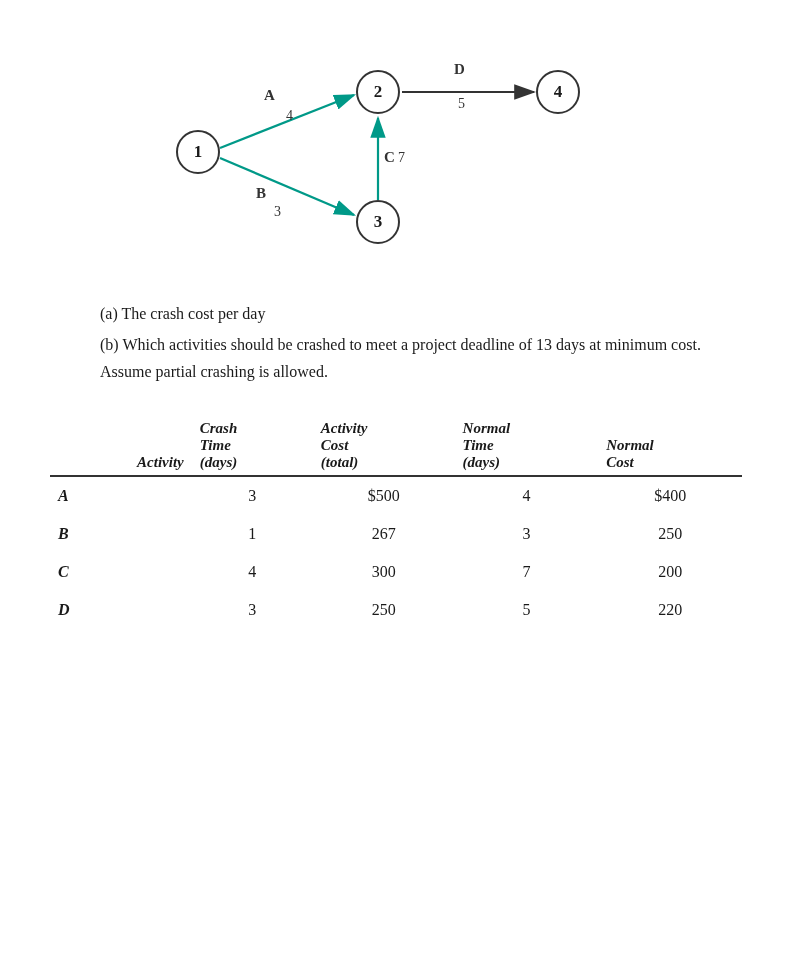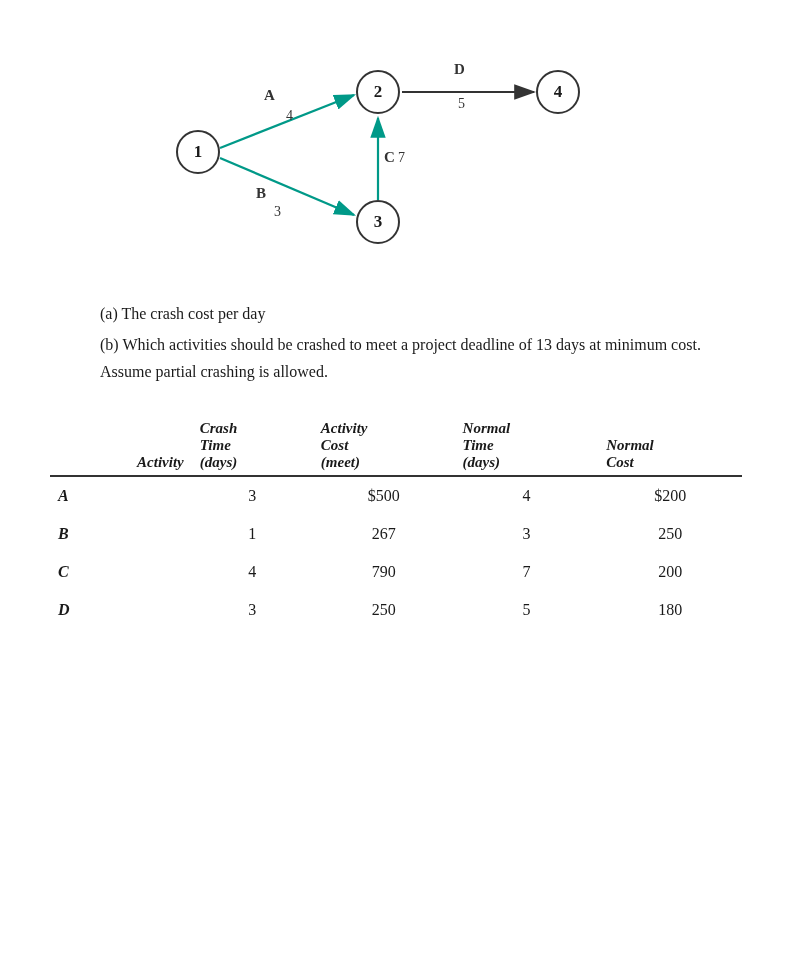--- a/index.html
+++ b/index.html
@@ -184,57 +184,57 @@
           <span>Activity</span>
         </th>
         <th>
           <span class="th-line"><em>Crash</em></span>
           <span class="th-line"><em>Time</em></span>
           <span class="th-line"><em>(days)</em></span>
         </th>
         <th>
           <span class="th-line"><em>Activity</em></span>
           <span class="th-line"><em>Cost</em></span>
-          <span class="th-line"><em>(meet)</em></span>
+          <span class="th-line"><em>(total)</em></span>
         </th>
         <th>
           <span class="th-line"><em>Normal</em></span>
           <span class="th-line"><em>Time</em></span>
           <span class="th-line"><em>(days)</em></span>
         </th>
         <th>
           <span class="th-line"><em>Normal</em></span>
           <span class="th-line"><em>Cost</em></span>
         </th>
       </tr>
     </thead>
     <tbody>
       <tr>
         <td class="activity-col">A</td>
         <td>3</td>
         <td>$500</td>
         <td>4</td>
-        <td>$200</td>
+        <td>$400</td>
       </tr>
       <tr>
         <td class="activity-col">B</td>
         <td>1</td>
         <td>267</td>
         <td>3</td>
         <td>250</td>
       </tr>
       <tr>
         <td class="activity-col">C</td>
         <td>4</td>
-        <td>790</td>
+        <td>300</td>
         <td>7</td>
         <td>200</td>
       </tr>
       <tr>
         <td class="activity-col">D</td>
         <td>3</td>
         <td>250</td>
         <td>5</td>
-        <td>180</td>
+        <td>220</td>
       </tr>
     </tbody>
   </table>
 </div>
 
 </body></html>

